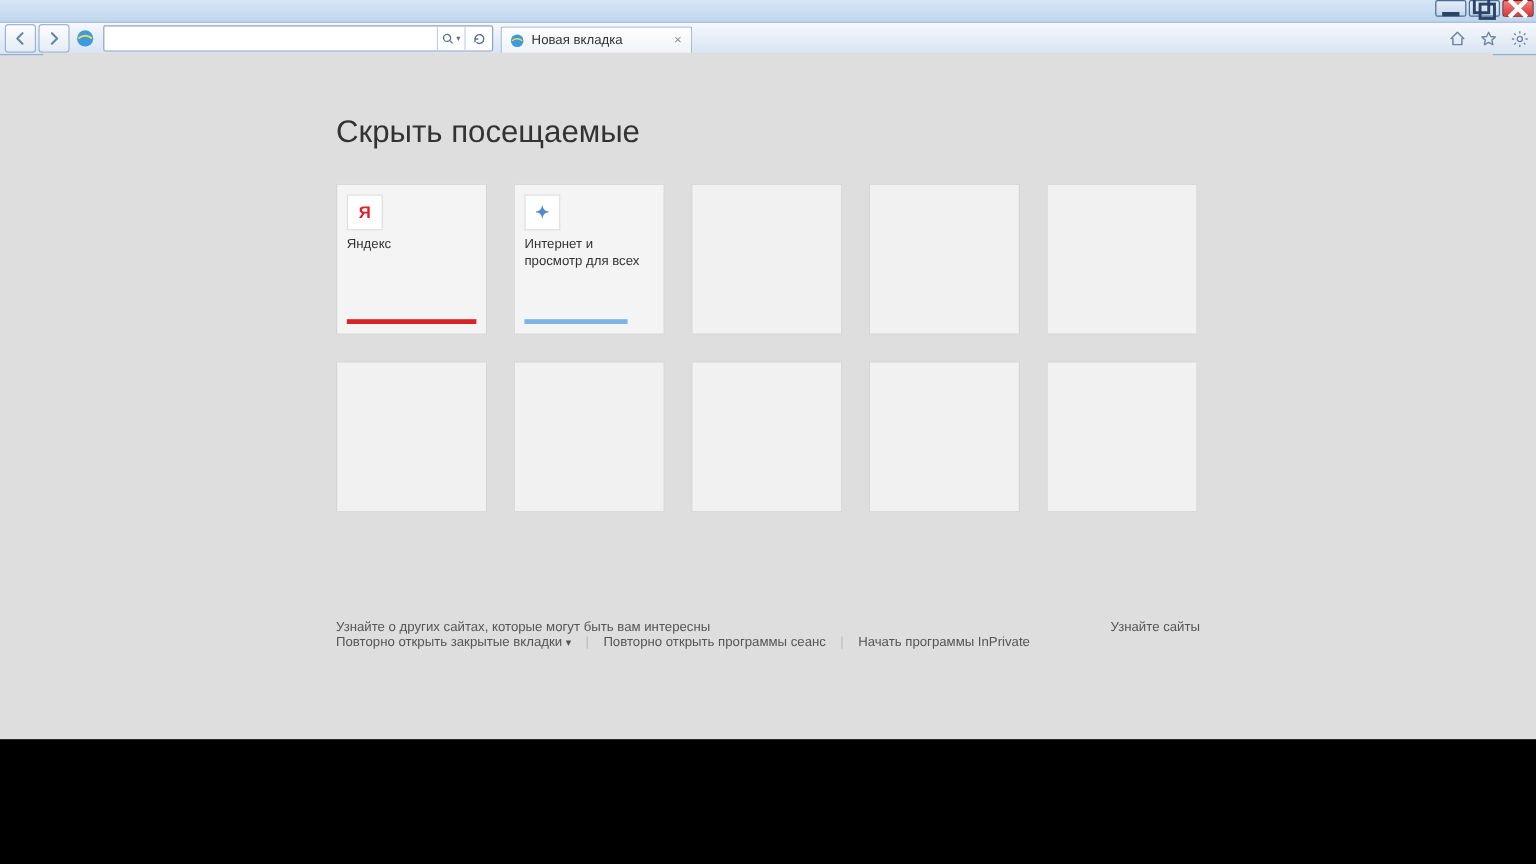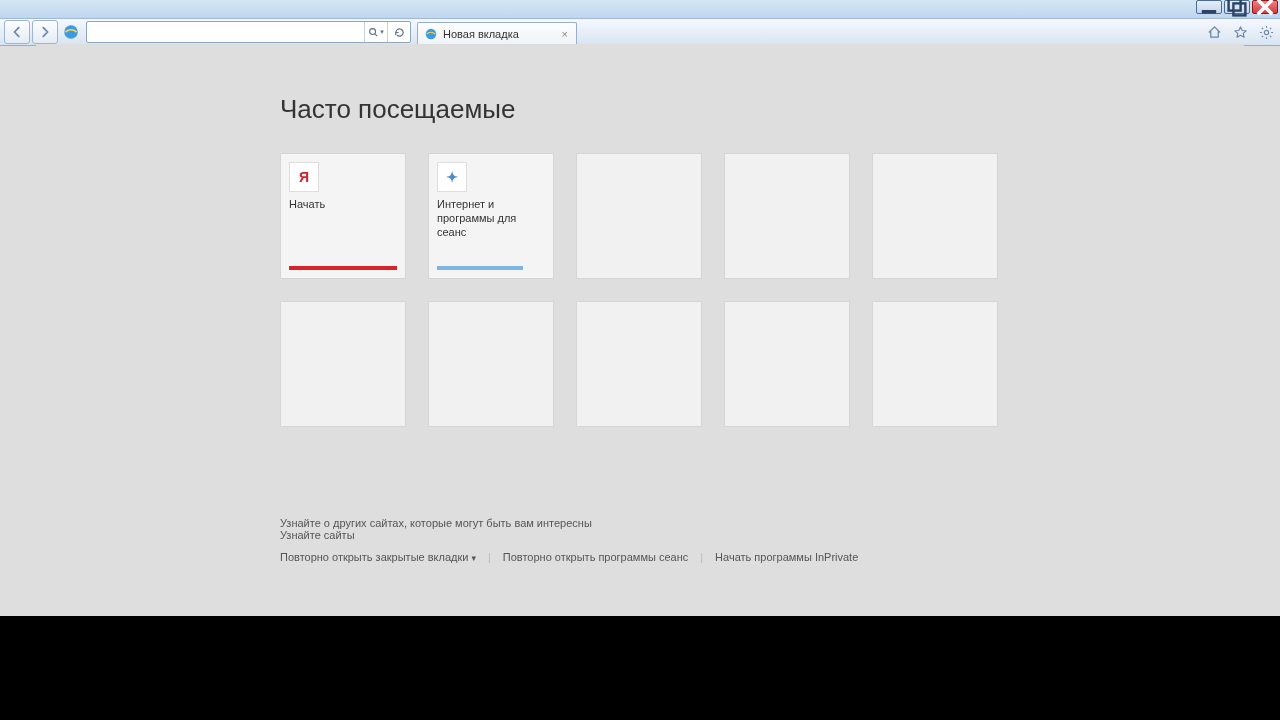--- a/index.html
+++ b/index.html
@@ -218,22 +218,20 @@
     height: 4px;
   }
   .footer-links {
     margin-top: 90px;
     font-size: 11px;
     color: #555;
   }
   .footer-row1 {
     display: flex;
     justify-content: space-between;
-    margin-bottom: 10px;
-    flex-direction: column;
   }
   .footer-row2 {
     display: flex;
     align-items: center;
     gap: 12px;
     color: #555;
   }
   .footer-link {
     color: #555;
     cursor: pointer;
@@ -335,31 +333,31 @@
     <div class="tool-icon">
       <svg viewBox="0 0 16 16">
           <circle cx="8" cy="8" r="2.3" fill="none" stroke="currentColor" stroke-width="1.2"></circle>
           <path d="M8 1v2M8 13v2M1 8h2M13 8h2M3 3l1.4 1.4M11.6 11.6L13 13M13 3l-1.4 1.4M4.4 11.6L3 13" stroke="currentColor" stroke-width="1.2"></path>
         </svg>
     </div>
   </div>
 
   <div class="content">
     <div class="ntp">
-      <h1 class="ntp-heading">Часто посещаемые</h1>
+      <h1 class="ntp-heading">Скрыть посещаемые</h1>
 
       <div class="tiles" id="tiles">
           <div class="tile">
             <div class="tile-icon" style="color: rgb(216, 35, 42);">Я</div>
-            <div class="tile-title">Начать</div>
+            <div class="tile-title">Яндекс</div>
             <div class="tile-bar" style="background: rgb(216, 35, 42);"></div>
           </div>
           <div class="tile">
             <div class="tile-icon" style="color: rgb(79, 138, 203);">✦</div>
-            <div class="tile-title">Интернет и программы для сеанс</div>
+            <div class="tile-title">Интернет и просмотр для всех</div>
             <div class="tile-bar" style="background: rgb(127, 181, 228); right: 30px;"></div>
           </div>
           <div class="tile empty"></div>
           <div class="tile empty"></div>
           <div class="tile empty"></div>
           <div class="tile empty"></div>
           <div class="tile empty"></div>
           <div class="tile empty"></div>
           <div class="tile empty"></div>
           <div class="tile empty"></div>

